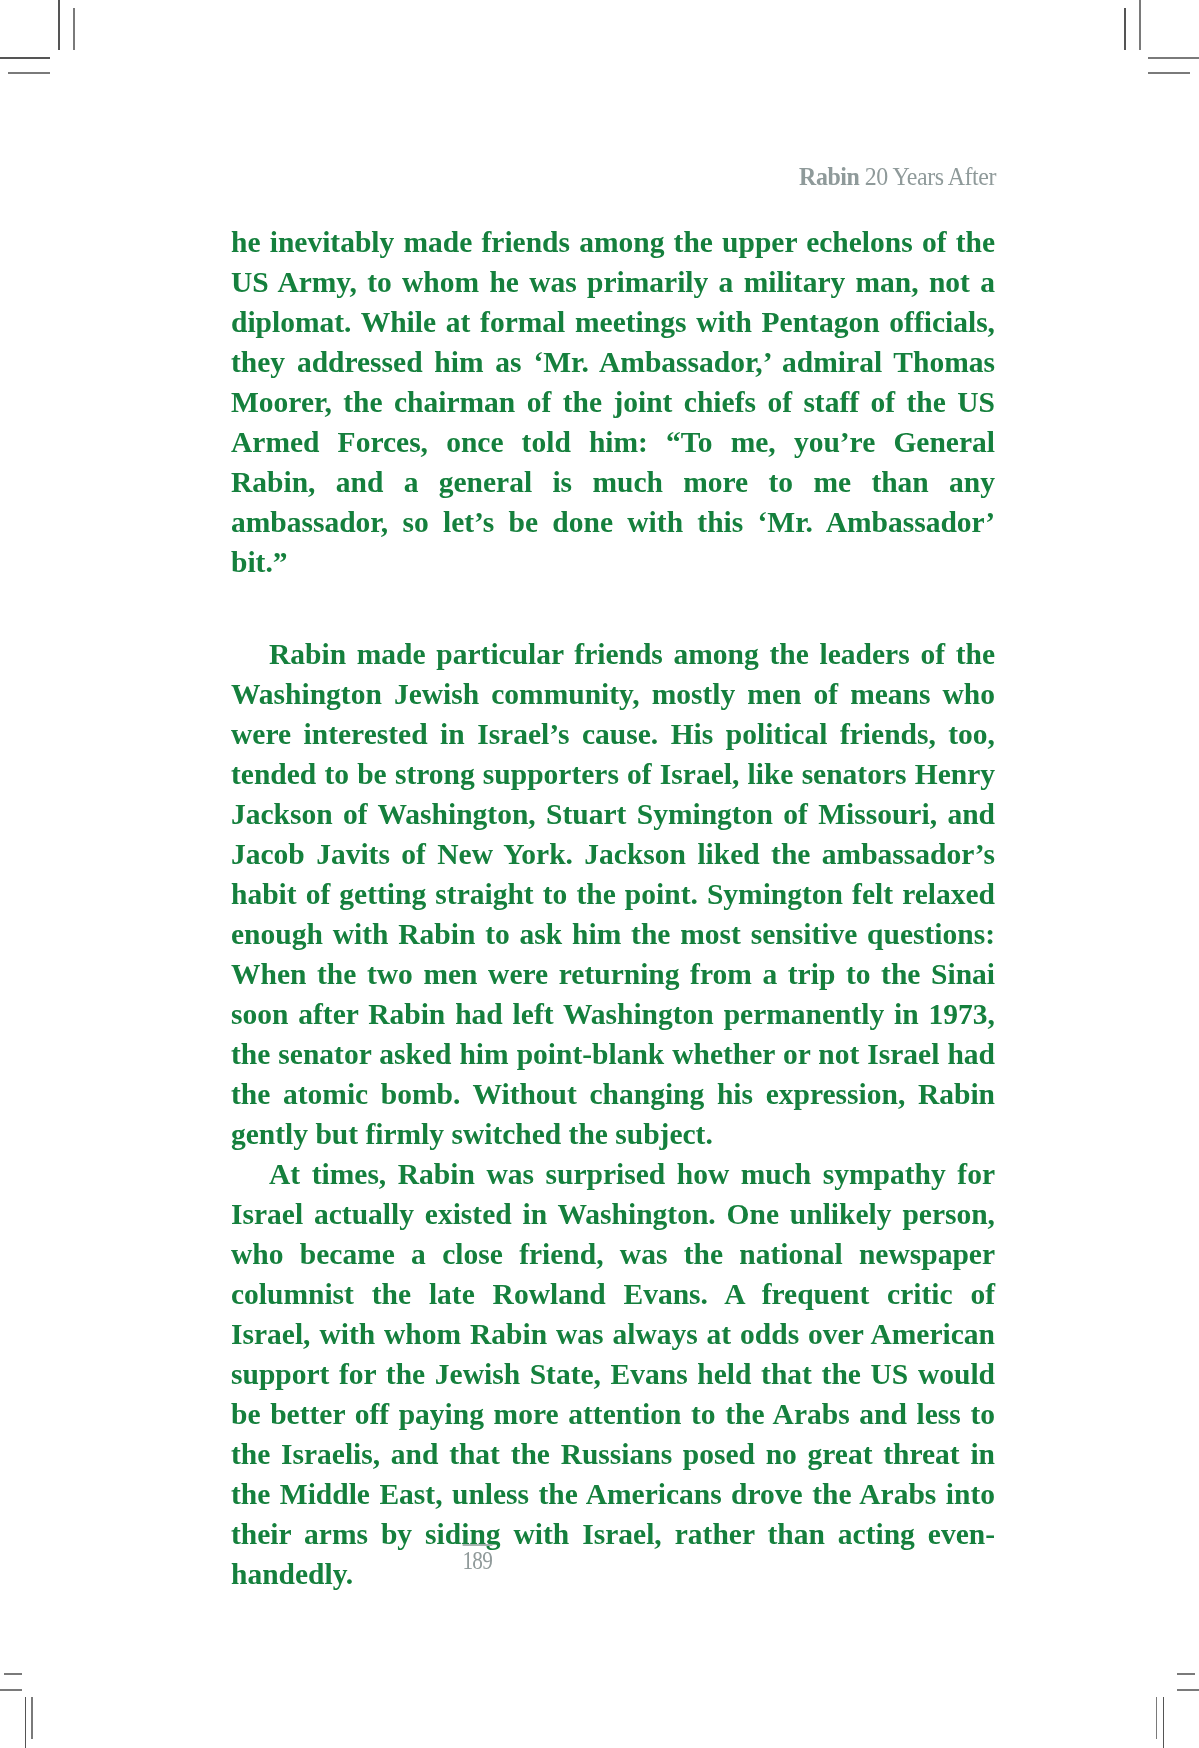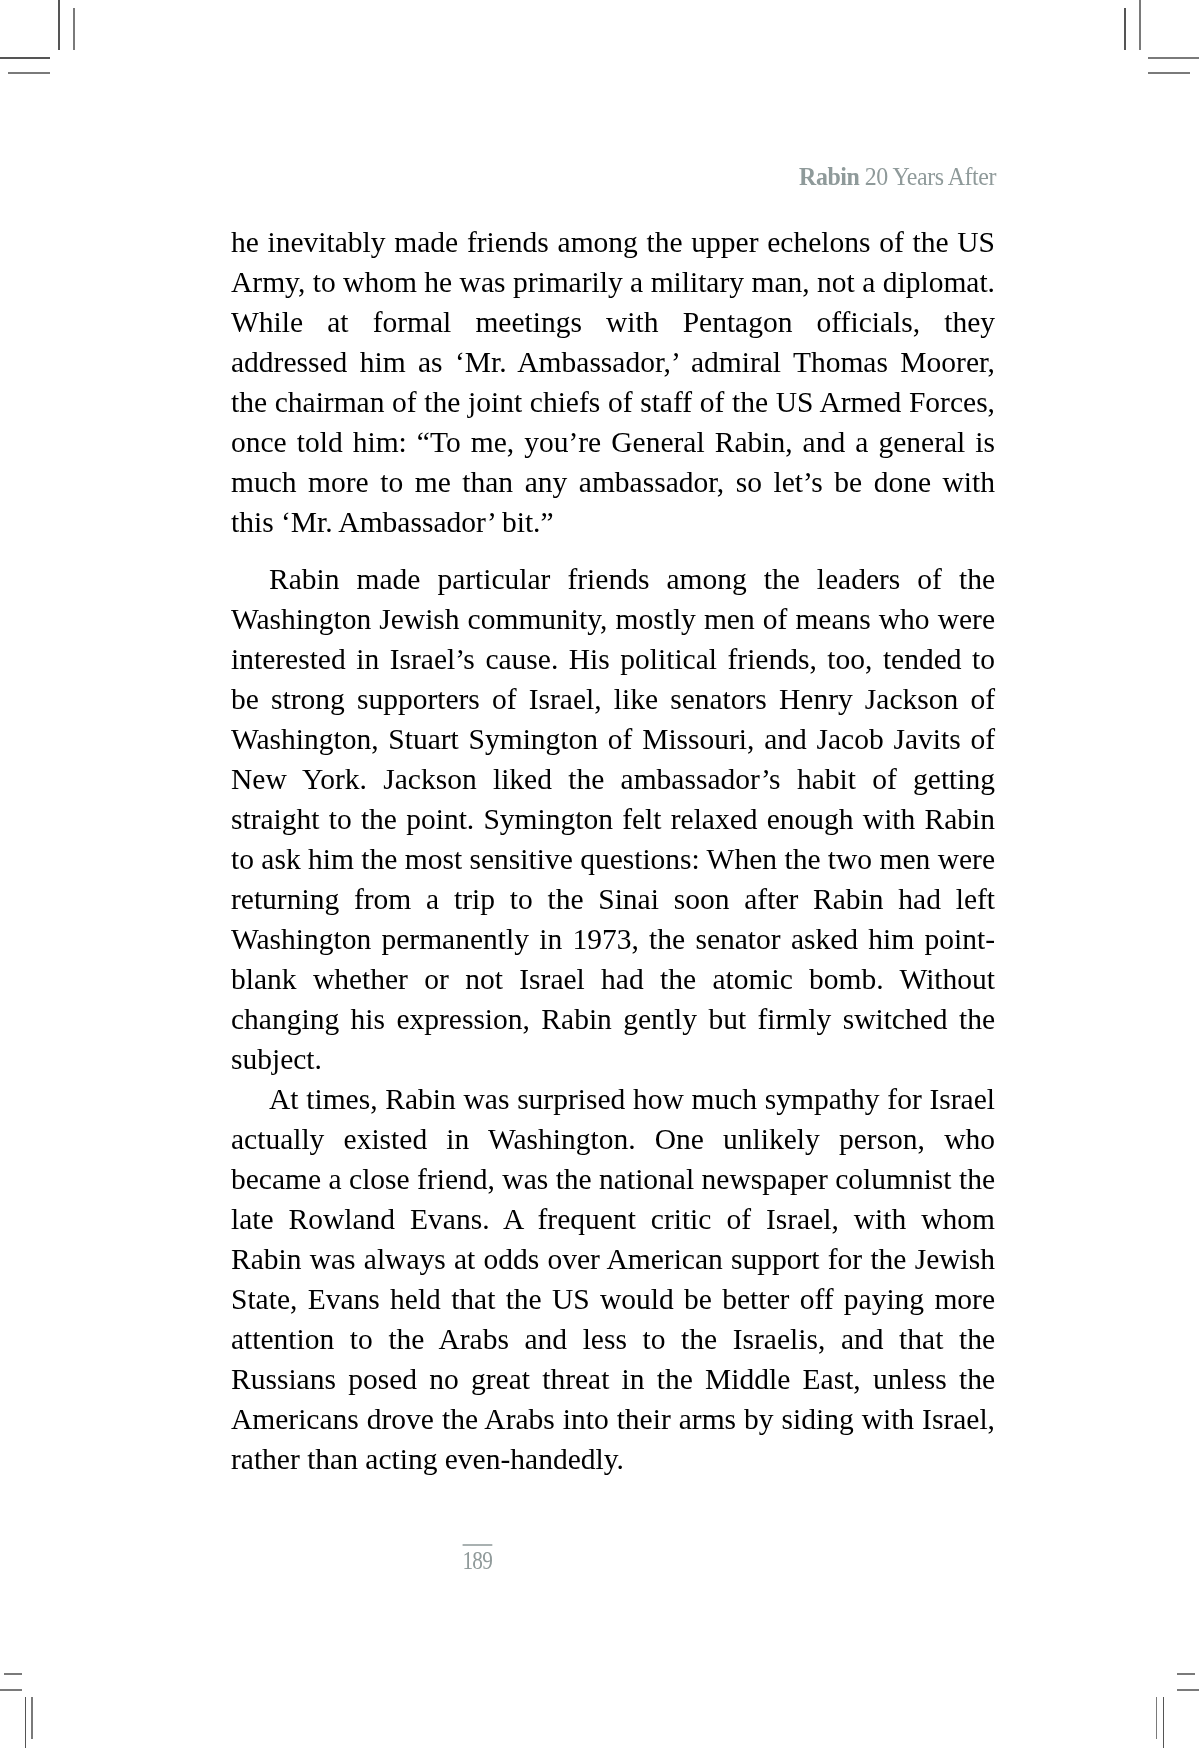--- a/index.html
+++ b/index.html
@@ -10,26 +10,27 @@
   .crop { position: absolute; background: #7a7a7a; }
   .crop.dark { background: #555555; }
   .running-head {
     position: absolute; top: 162px; right: 203px;
     font-size: 26px; color: #8f9a9a; letter-spacing: -0.5px;
     transform: scaleX(0.92); transform-origin: right center; white-space: nowrap;
   }
   .running-head b { font-weight: bold; }
   .body-text {
     position: absolute; left: 231px; top: 222px; width: 764px;
-    font-size: 29.5px; line-height: 40px; color: #000000;
+    font-size: 29.5px; line-height: 40px; color: #15803d;
     text-align: justify;
+    font-weight: bold;
   }
   .body-text p { margin: 0; }
   .body-text p.indent { text-indent: 38px; }
-  .body-text p.gap { margin-top: 17px; }
+  .body-text p.gap { margin-top: 52px; }
   .folio {
     position: absolute; top: 1544px; left: 0; width: 955px; text-align: center;
   }
   .folio span {
     display: inline-block; border-top: 2px solid #a9b1b1; padding-top: 1px;
     font-size: 25px; line-height: 28px; color: #909a9a; letter-spacing: -1px;
     transform: scaleX(0.85);
   }
 </style>
 </head>

